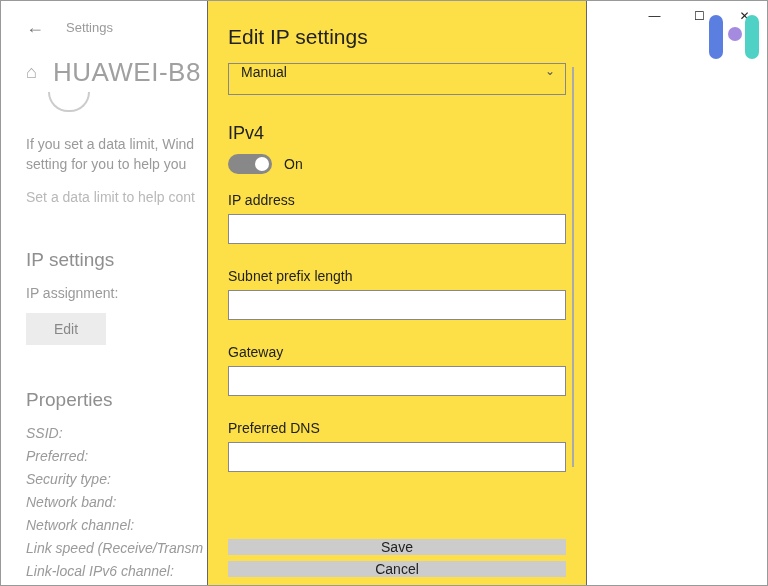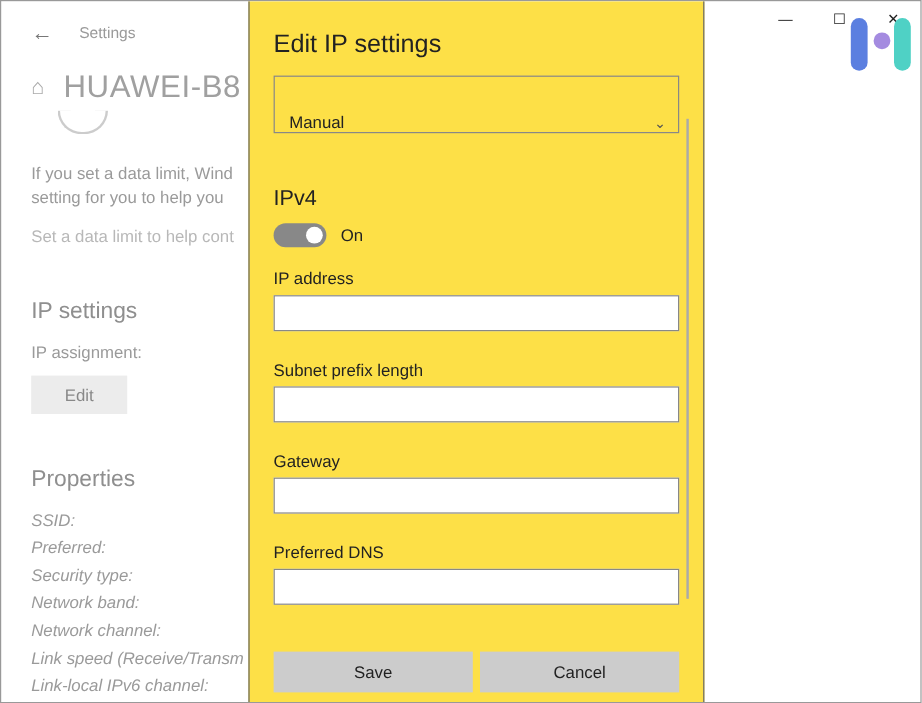--- a/index.html
+++ b/index.html
@@ -105,26 +105,26 @@
       border-right: 1px solid #666;
       padding: 24px 20px 0 20px;
       color: #222;
       display: flex;
       flex-direction: column;
     }
     .dialog-title { font-size: 21px; font-weight: 400; margin-bottom: 14px; }
     .select-box {
       position: relative;
       border: 1px solid #888;
-      height: 48px;
-      display: flex;
-      align-items: flex-end;
+      height: 32px;
+      display: flex;
+      align-items: flex-start;
       padding: 0 12px;
       font-size: 14px;
-      margin-bottom: 44px;
+      margin-bottom: 28px;
     }
     .chevron {
       position: absolute;
       right: 10px;
       font-size: 12px;
       color: #555;
     }
     .dialog-scroll { position: relative; flex: 1; }
     .scroll-indicator {
       position: absolute;
@@ -159,20 +159,21 @@
       height: 30px;
       border: 1px solid #888;
       margin-bottom: 24px;
       font-size: 14px;
       padding: 0 8px;
     }
     .dialog-actions {
       display: flex;
       gap: 6px;
       padding: 6px 0 8px 0;
+      flex-direction: column;
     }
     .dialog-btn {
       flex: 1;
       height: 34px;
       background: #ccc;
       border: none;
       font-size: 14px;
       color: #222;
     }
   </style>

